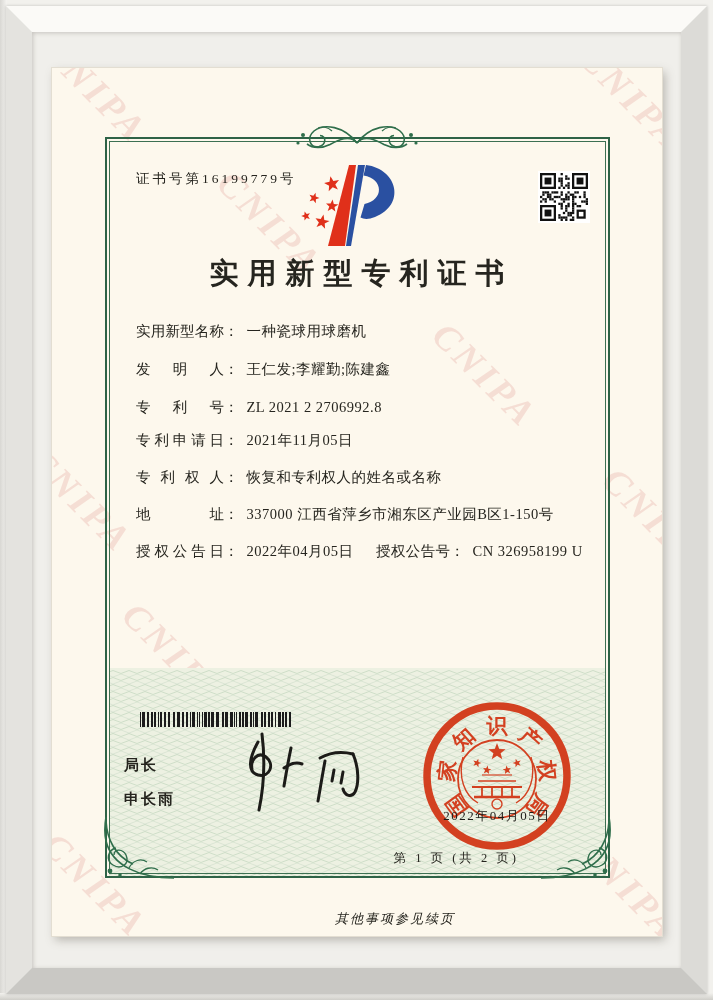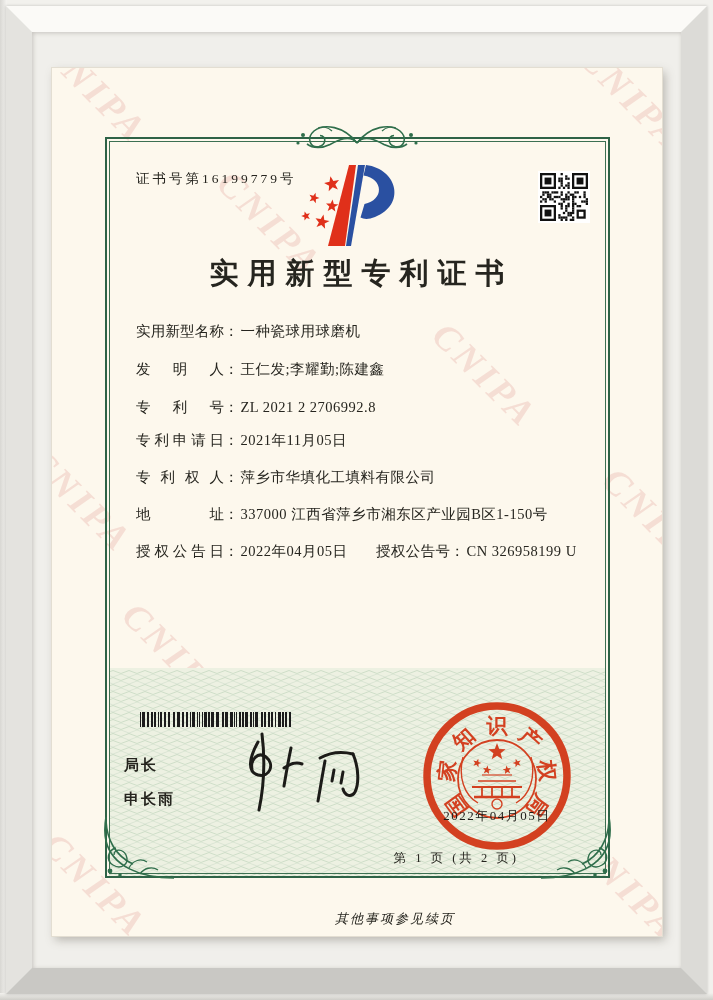--- a/index.html
+++ b/index.html
@@ -43,21 +43,21 @@
   .qr { position:absolute; left:486px; top:103px; width:52px; height:52px;
     background:#fff; padding:2px; }
   .title { position:absolute; left:0; width:610px; top:186px; text-align:center;
     font-size:29px; font-weight:bold; letter-spacing:9px; text-indent:9px; }
 
   .fields { position:absolute; left:84px; top:0; width:460px; }
   .f-row { position:absolute; left:0; white-space:nowrap; font-size:14.5px; }
   .f-label { display:inline-flex; justify-content:space-between; width:88px;
     vertical-align:bottom; }
   .f-colon { margin:0 2px 0 0; }
-  .f-value { letter-spacing:.5px; }
+  .f-value { margin-left:6px; letter-spacing:.5px; }
   .f-pair2 { position:absolute; left:240px; top:0; white-space:nowrap; }
   .f-pair2 .f-label { width:74px; }
 
   .paras { position:absolute; left:84px; top:500px; width:444px;
     font-size:13.6px; line-height:21.5px; font-style:italic; }
   .paras p { text-indent:2em; text-align:justify; letter-spacing:.3px; }
 
   .barcode { position:absolute; left:88px; top:644px; width:154px; height:16px; }
   .sig-label { position:absolute; left:72px; font-size:15px; font-weight:600;
     font-family:"Liberation Sans","DejaVu Sans",sans-serif; letter-spacing:2px; }
@@ -337,21 +337,21 @@
             <span>利</span>
             <span>申</span>
             <span>请</span>
             <span>日</span>
           </span><span class="f-colon">：</span><span class="f-value">2021年11月05日</span></div>
         <div class="f-row" style="top: 400px;"><span class="f-label">
             <span>专</span>
             <span>利</span>
             <span>权</span>
             <span>人</span>
-          </span><span class="f-colon">：</span><span class="f-value">萍乡市华填化工填料有限公司</span></div>
+          </span><span class="f-colon">：</span><span class="f-value">恢复和专利权人的姓名或名称</span></div>
         <div class="f-row" style="top: 437px;"><span class="f-label">
             <span>地</span>
             <span>址</span>
           </span><span class="f-colon">：</span><span class="f-value">337000 江西省萍乡市湘东区产业园B区1-150号</span></div>
         <div class="f-row" style="top: 474px;"><span class="f-label">
             <span>授</span>
             <span>权</span>
             <span>公</span>
             <span>告</span>
             <span>日</span>

